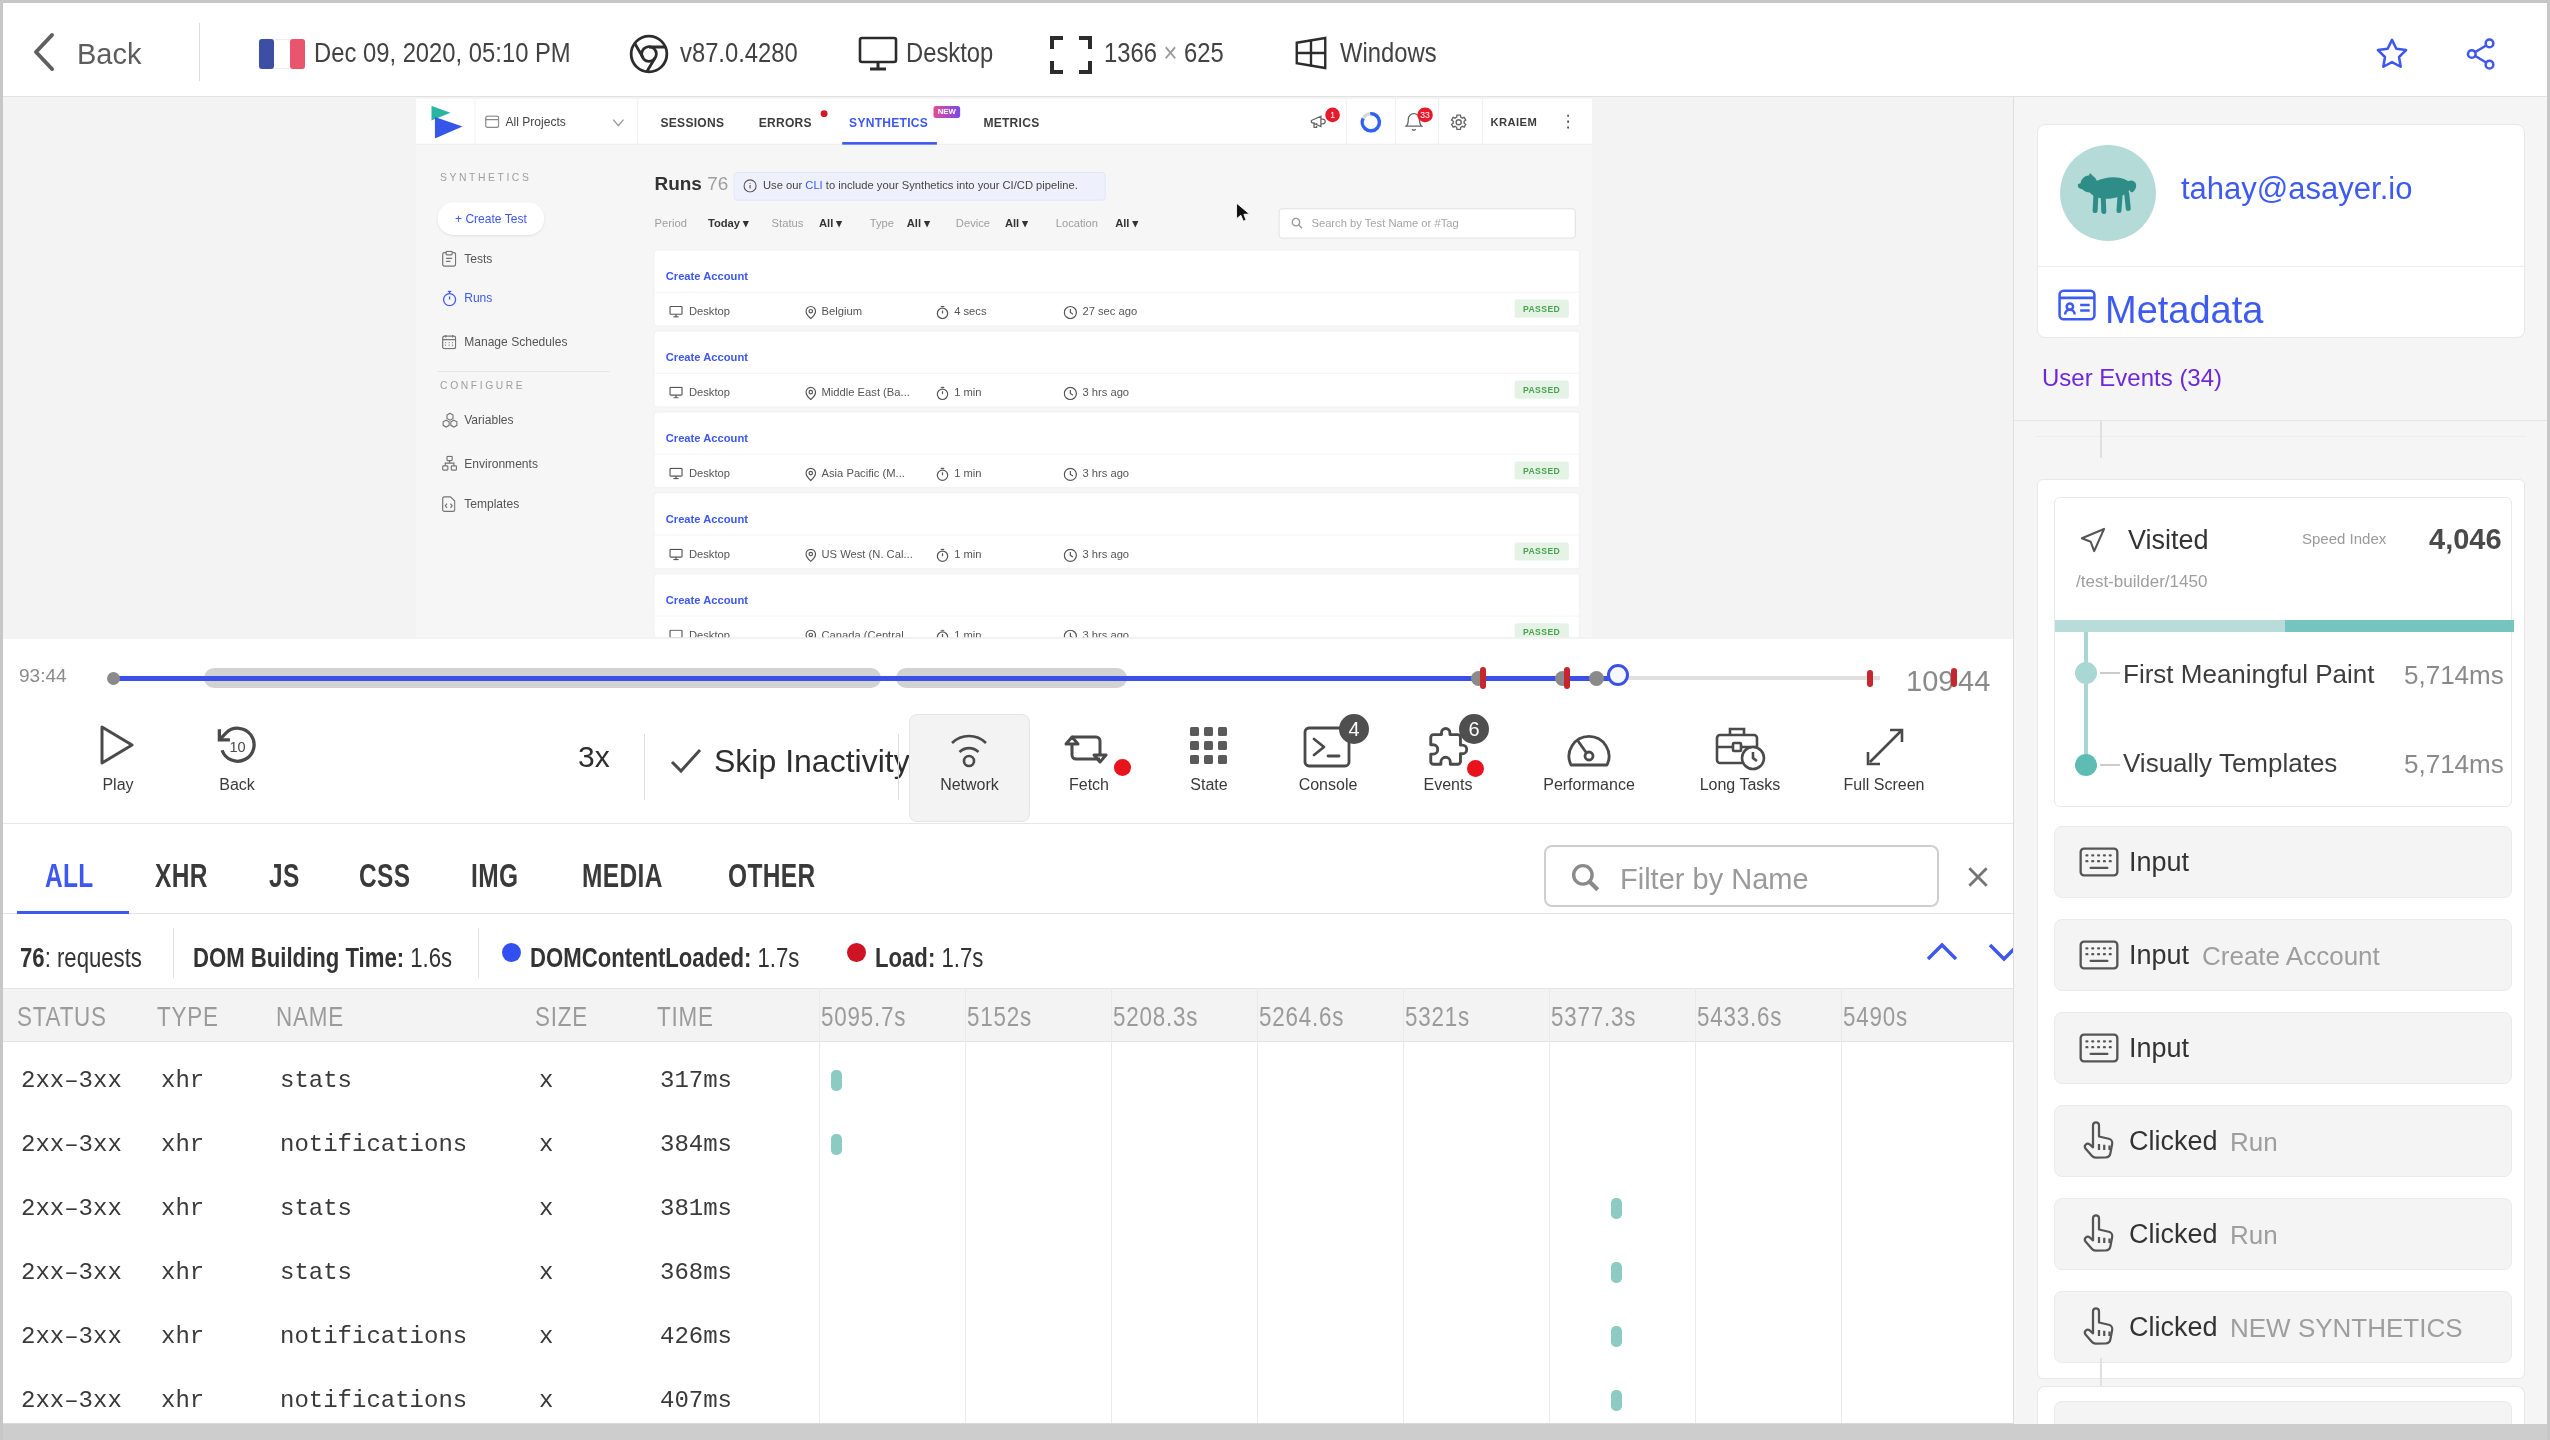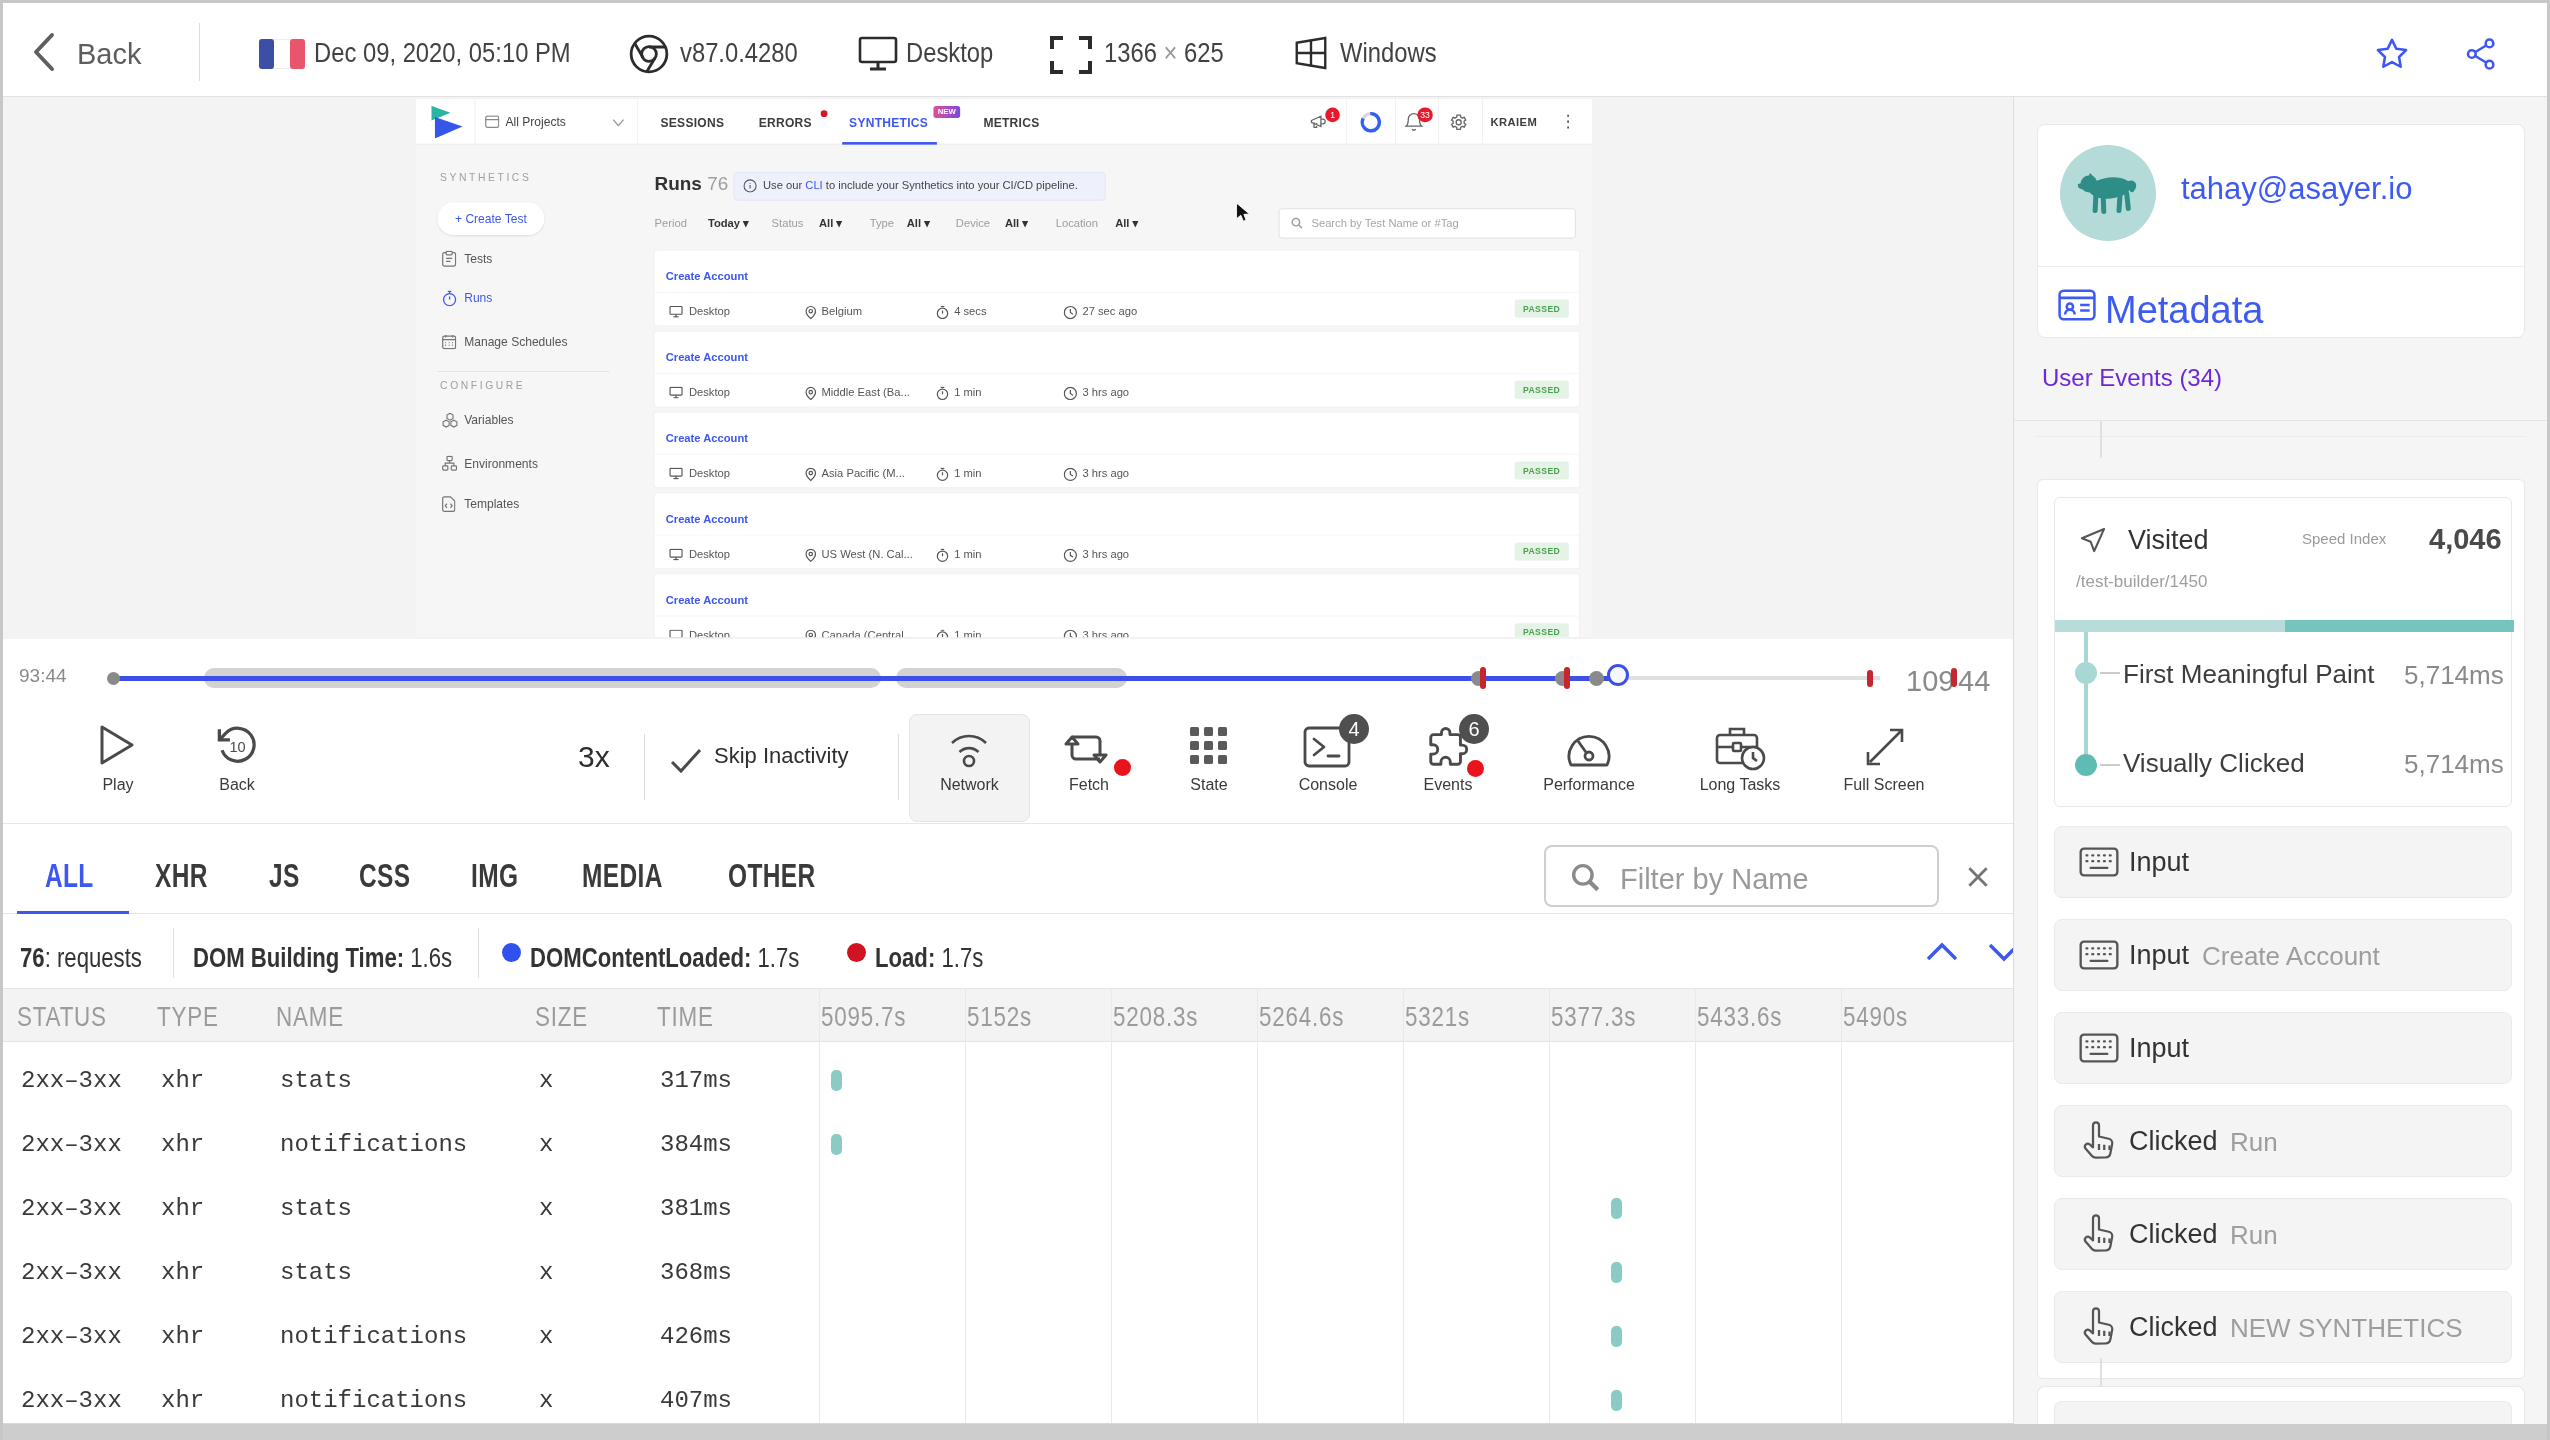--- a/index.html
+++ b/index.html
@@ -390,21 +390,21 @@
       <text x="8.1" y="15.6" font-size="7.6" fill="#4a4a4a" stroke="none" font-family="Liberation Sans">10</text>
     </svg>
   <div class="ctl cap" style="left:199px;top:64px;width:70px">Back</div>
 
   <div class="abs" style="left:575px;top:28px;font-size:30px;color:#2e2e2e">3x</div>
   <div class="abs" style="left:641px;top:22px;width:1px;height:66px;background:#ddd"></div>
 
   <svg class="abs" style="left:666px;top:34px" width="34" height="30" viewBox="0 0 34 30" fill="none" stroke="#4a4a4a" stroke-width="3">
       <path d="M3 16 L12 25 L31 4"></path>
     </svg>
-  <div class="abs" style="left:711px;top:31px;font-size:22px;color:#2e2e2e">Skip Inactivity</div>
+  <div class="abs" style="left:711px;top:31px;font-size:32px;color:#2e2e2e">Skip Inactivity</div>
   <div class="abs" style="left:895px;top:22px;width:1px;height:66px;background:#ddd"></div>
 
   <div class="abs" style="left:906px;top:2px;width:121px;height:108px;background:#f3f3f3;border:1px solid #e4e4e4;border-radius:8px"></div>
   <svg class="abs" style="left:941px;top:13px" width="50" height="44" viewBox="0 0 50 44" fill="none" stroke="#4a4a4a" stroke-width="2.6">
       <path d="M8 18 A 24 24 0 0 1 42 18"></path>
       <path d="M15.5 27 A 13.5 13.5 0 0 1 34.5 27"></path>
       <circle cx="25" cy="36" r="5"></circle>
     </svg>
   <div class="ctl cap" style="left:906px;top:64px;width:121px">Network</div>
 
@@ -625,21 +625,21 @@
     <div class="abs" style="left:38px;top:92px;font-size:17px;color:#9e9e9e">/test-builder/1450</div>
     <div class="abs" style="left:17px;top:140px;width:230px;height:12px;background:#b7dcd9"></div>
     <div class="abs" style="left:247px;top:140px;width:229px;height:12px;background:#76c4bf"></div>
     <div class="abs" style="left:46px;top:152px;width:4px;height:133px;background:#a8d6d2"></div>
     <div class="abs" style="left:37px;top:182px;width:22px;height:22px;border-radius:50%;background:#a9d8d4"></div>
     <div class="abs" style="left:62px;top:192px;width:20px;height:2px;background:#ccc"></div>
     <div class="abs" style="left:85px;top:179px;font-size:26px;color:#3d3d3d">First Meaningful Paint</div>
     <div class="abs" style="left:366px;top:180px;font-size:26px;color:#8a8a8a">5,714ms</div>
     <div class="abs" style="left:37px;top:274px;width:22px;height:22px;border-radius:50%;background:#5fbcb5"></div>
     <div class="abs" style="left:62px;top:284px;width:20px;height:2px;background:#ccc"></div>
-    <div class="abs" style="left:85px;top:268px;font-size:26px;color:#3d3d3d">Visually Clicked</div>
+    <div class="abs" style="left:85px;top:268px;font-size:26px;color:#3d3d3d">Visually Templates</div>
     <div class="abs" style="left:366px;top:269px;font-size:26px;color:#8a8a8a">5,714ms</div>
 
     <div class="evrow" style="left:16px;top:346px">
       <svg class="kbd" style="position:absolute;left:24px;top:19px" width="40" height="32" viewBox="0 0 24 18" fill="none" stroke="#555" stroke-width="1.4">
           <rect x="1" y="1" width="22" height="16" rx="2"></rect>
           <path d="M4.5 5 h.5 M8 5 h.5 M11.5 5 h.5 M15 5 h.5 M18.5 5 h.5 M4.5 8.5 h.5 M8 8.5 h.5 M11.5 8.5 h.5 M15 8.5 h.5 M18.5 8.5 h.5 M7 12.5 h10" stroke-linecap="round"></path>
         </svg>
       <div class="main">Input</div>
     </div>
     <div class="evrow" style="left:16px;top:439px">

